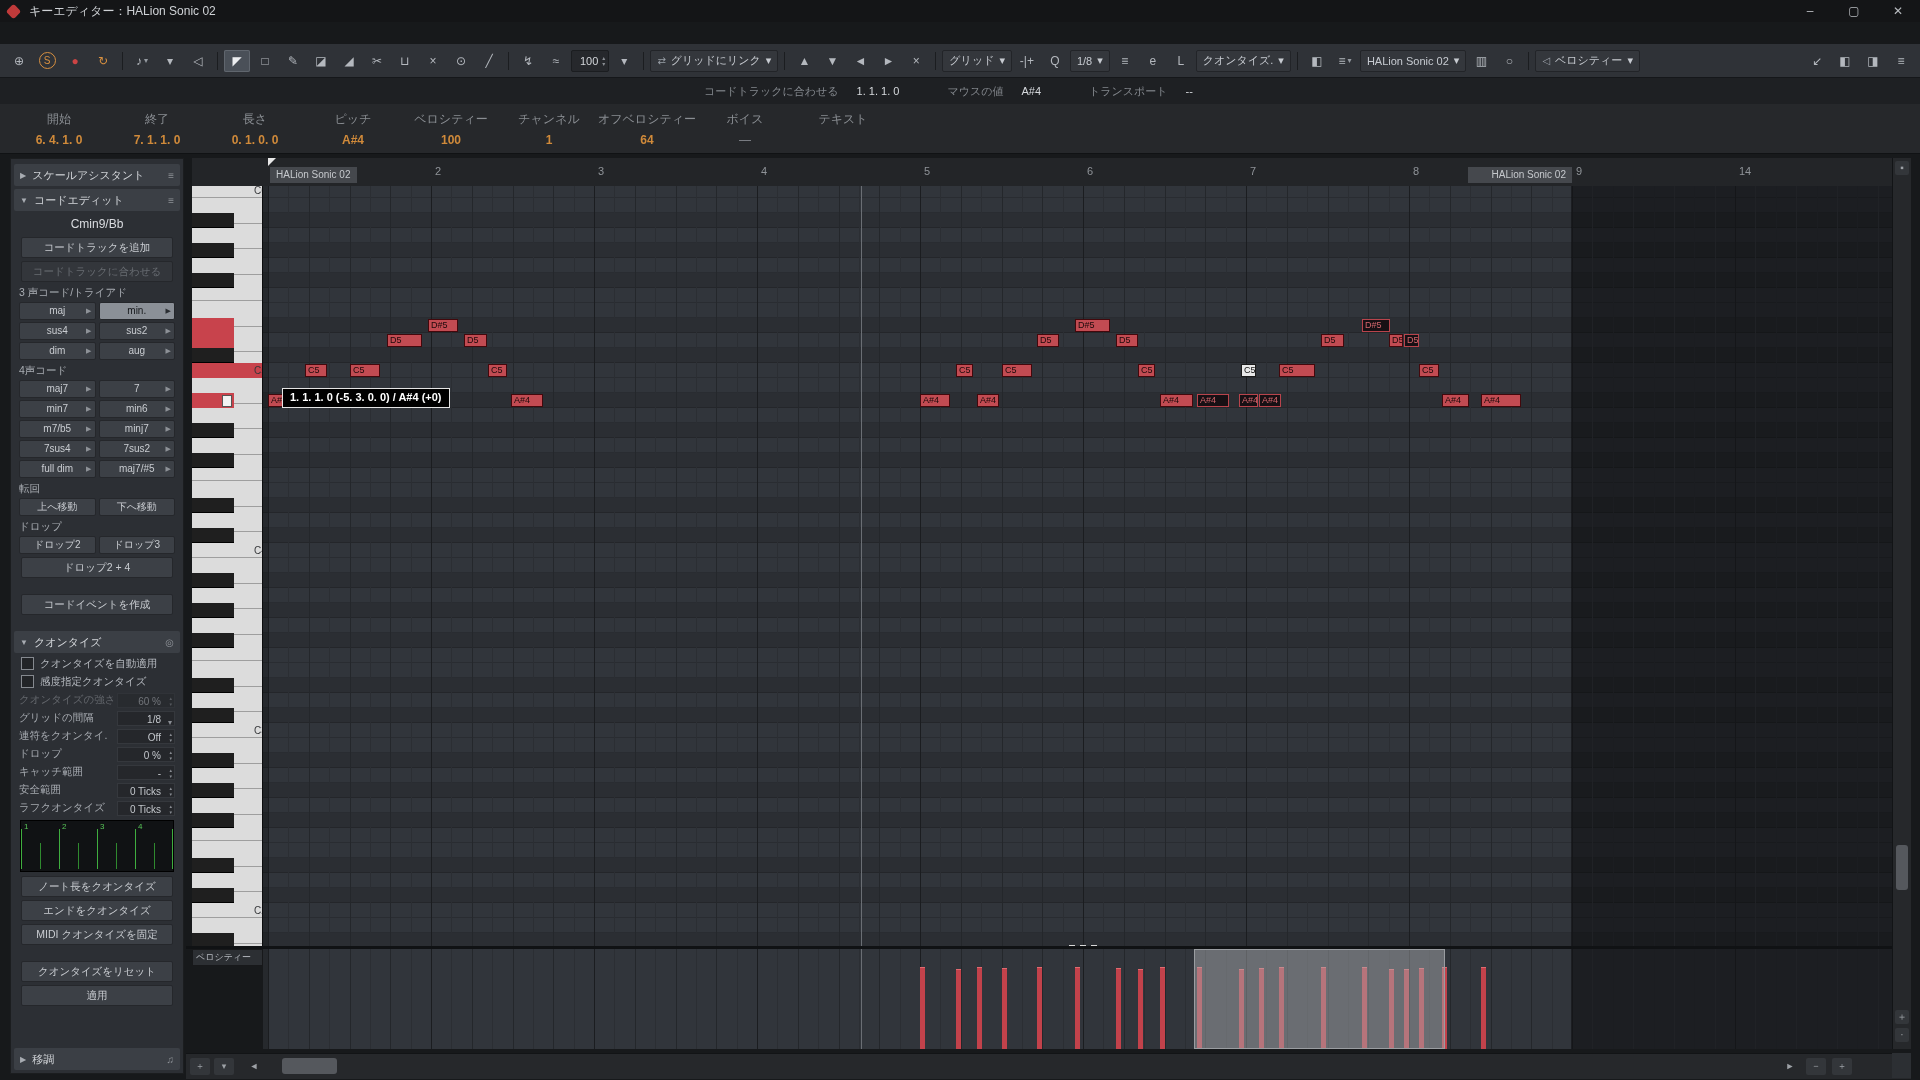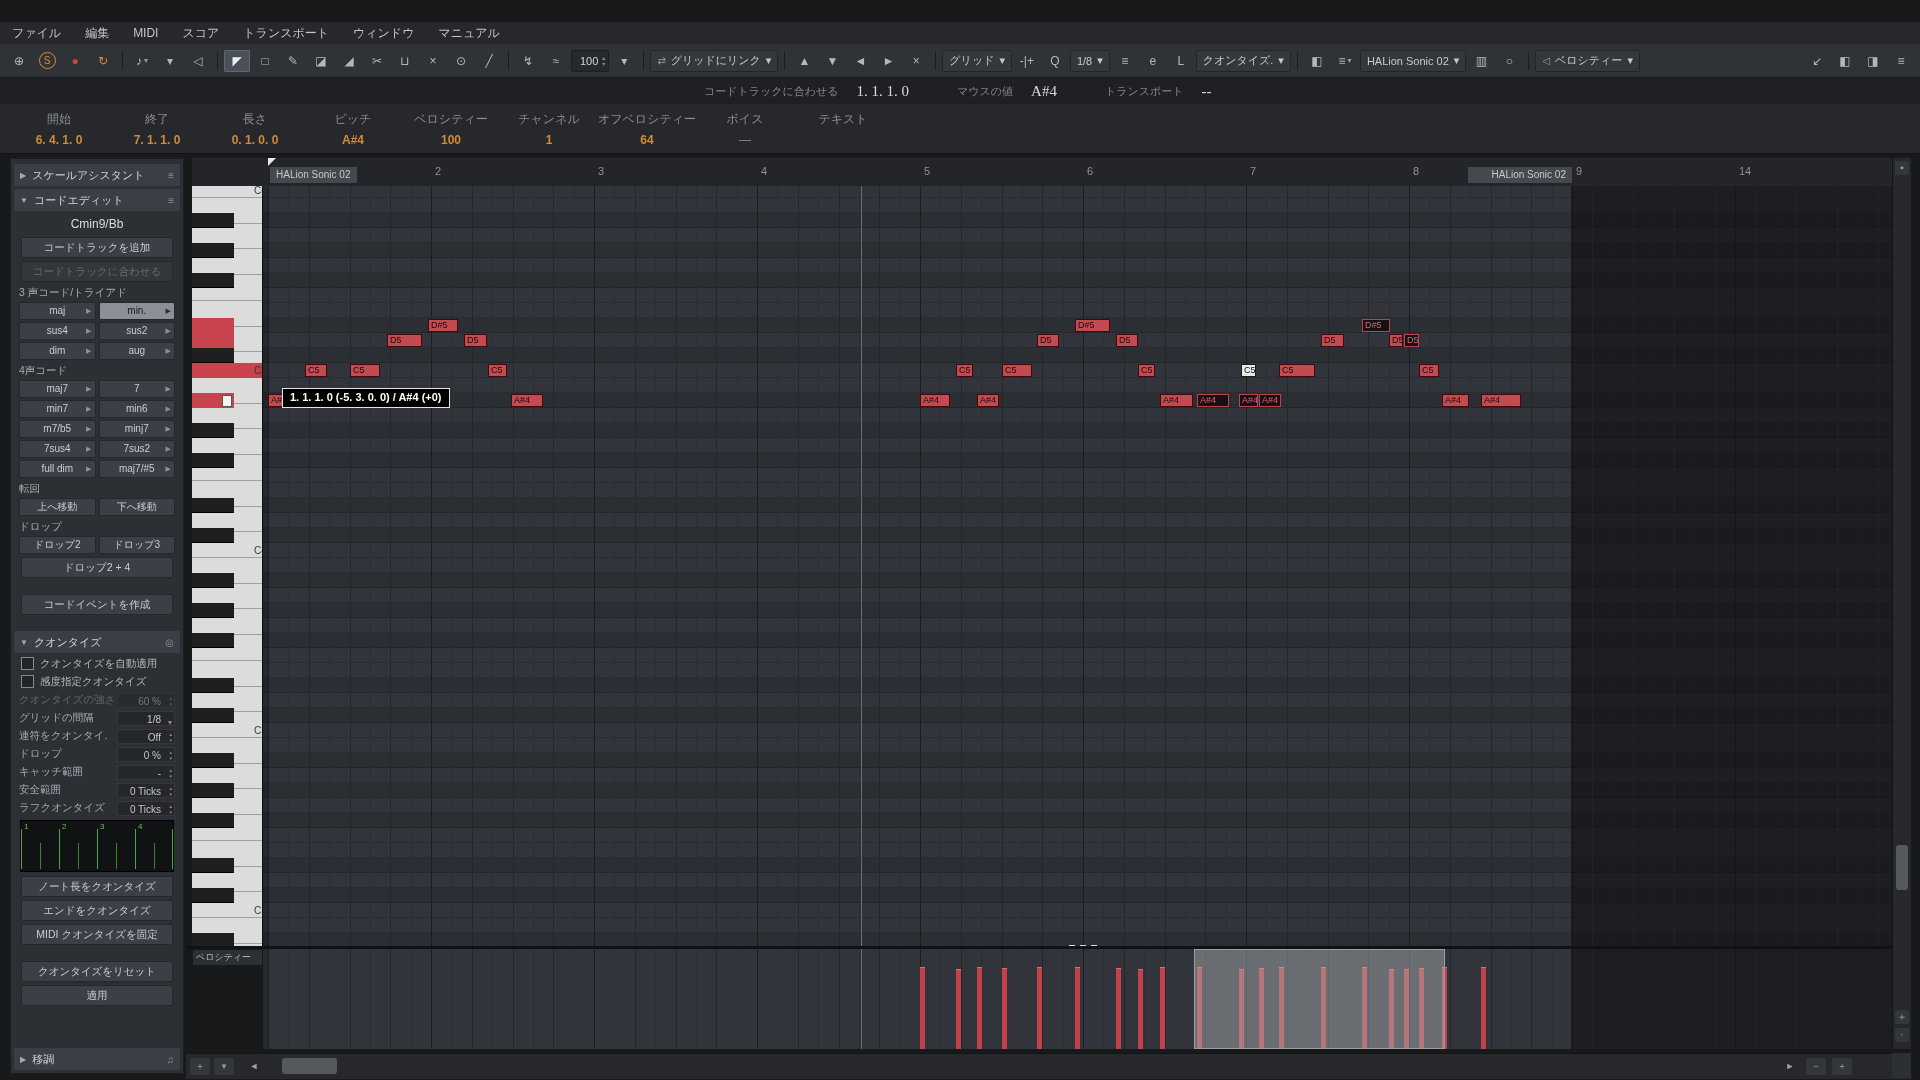--- a/index.html
+++ b/index.html
@@ -24,21 +24,21 @@
   .red{color:#cc4444;}
   .sep{width:1px;height:18px;background:#1b1d20;margin:0 4px;flex:none;}
   .drop{display:inline-flex;align-items:center;height:20px;background:#34373c;border:1px solid #222428;border-radius:2px;padding:0 6px;font-size:11px;color:#c7cbd1;gap:5px;flex:none;}
   .drop .dicon{font-size:10px;color:#9aa0a8;}
   .spinbox{display:inline-flex;align-items:center;height:20px;background:#26282c;border:1px solid #1b1d20;border-radius:2px;padding:0 3px 0 8px;font-size:11px;color:#d3d6da;gap:4px;flex:none;}
   .spArr{display:flex;flex-direction:column;font-size:6px;line-height:6px;color:#8a8e94;}
   .tflex{flex:1;}
   
   #statusrow{position:absolute;left:0;top:78px;width:1920px;height:26px;background:#1e2023;border-bottom:1px solid #121416;display:flex;align-items:center;}
   .sl{color:#84888e;font-size:11px;margin-right:18px;margin-left:8px;}
-  .sv{color:#d6d9dd;font-size:15px;margin-right:40px;font-family:Liberation Serif, serif;}
+  .sv{color:#d6d9dd;font-size:11px;margin-right:40px;}
   
   #infoline{position:absolute;left:0;top:104px;width:1920px;height:49px;background:#26282b;border-bottom:1px solid #101214;display:flex;padding-left:10px;}
   .ifield{width:98px;text-align:center;padding-top:7px;}
   .il-l{font-size:12px;color:#8a8e93;}
   .il-v{font-size:12px;color:#d08a3a;font-weight:bold;margin-top:5px;}
   .il-v.muted{color:#84888e;font-weight:normal;}
   
   #inspector{position:absolute;left:10px;top:158px;width:174px;height:916px;background:#2c2f34;border:1px solid #1b1d1f;box-sizing:border-box;padding-top:2px;overflow:hidden;}
   .ihead{display:flex;align-items:center;height:22px;background:#3b3f45;border-radius:2px;margin:3px 3px;padding:0 6px;font-size:11px;color:#d4d7db;gap:6px;}
   .ihead .iarr{font-size:8px;color:#a8acb2;}
@@ -103,30 +103,30 @@
   .scbtn{position:absolute;width:20px;height:17px;text-align:center;line-height:17px;font-size:9px;color:#9da1a6;background:#33363a;border-radius:2px;top:4px;}
   .vsbtn{position:absolute;left:2px;width:14px;height:14px;text-align:center;line-height:14px;font-size:10px;color:#9da1a6;background:#33363a;border-radius:2px;}
   #tooltip{position:absolute;left:282px;top:388px;height:18px;line-height:16px;background:#000;border:1px solid #e4e4e4;color:#fff;font-size:11px;font-weight:bold;padding:0 7px;white-space:nowrap;z-index:40;}
   #brcorner{position:absolute;left:1892px;top:1053px;width:19px;height:25px;background:#2c2f33;}
 </style>
 </head>
 <body>
 
 <div class="app" id="app">
 
-
-  <div id="menubar">
-      <div class="mi">ファイル</div>
-      <div class="mi">編集</div>
-      <div class="mi">MIDI</div>
-      <div class="mi">スコア</div>
-      <div class="mi">トランスポート</div>
-      <div class="mi">ウィンドウ</div>
-      <div class="mi">マニュアル</div>
+  <div id="titlebar">
+    <div class="logo"></div>
+    <div id="title">キーエディター：HALion Sonic 02</div>
+    <div class="winbtns">
+      <div class="winbtn">–</div>
+      <div class="winbtn">▢</div>
+      <div class="winbtn close">✕</div>
     </div>
+  </div>
+
   <div id="toolbar">
       <div class="tb">
         <span>⊕</span>
       </div>
       <div class="tb">
         <span class="circ org">S</span>
       </div>
       <div class="tb">
         <span class="red">●</span>
       </div>

